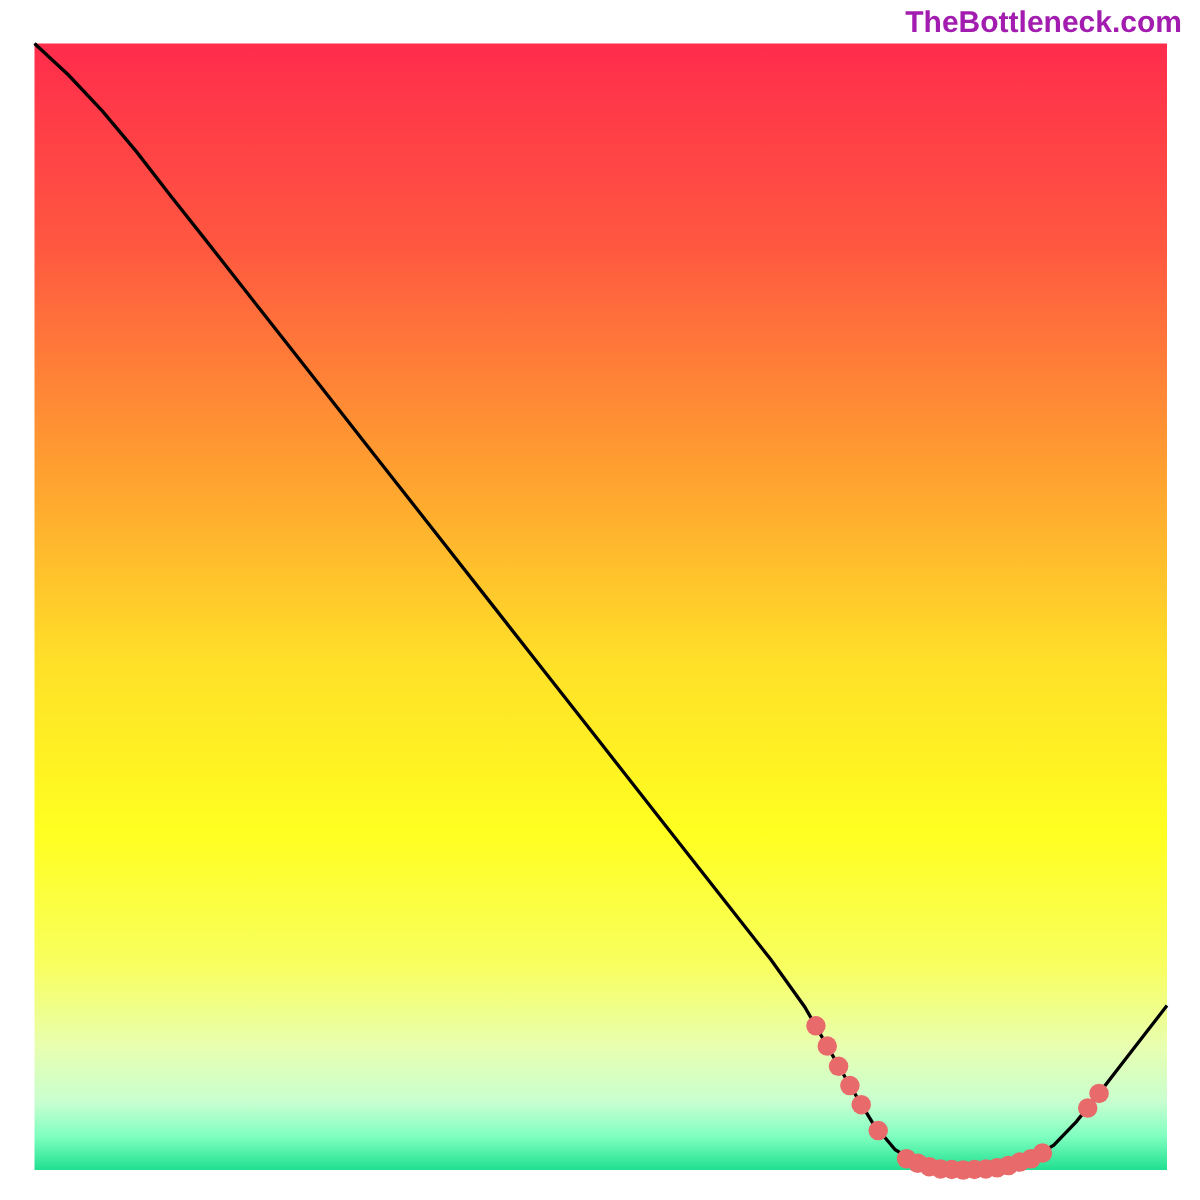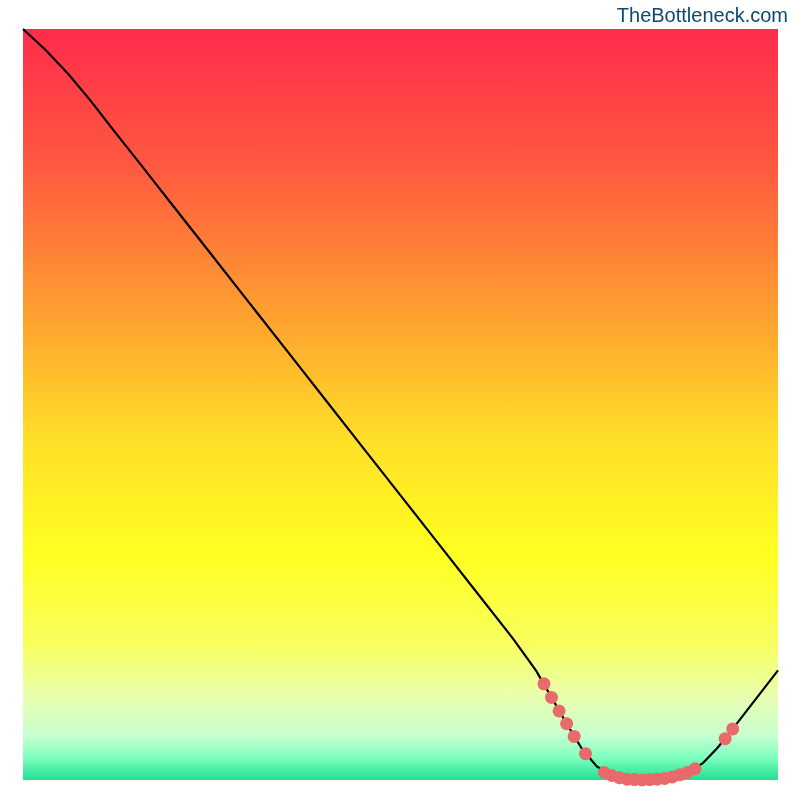--- a/index.html
+++ b/index.html
@@ -11,22 +11,22 @@
   .chart-container {
     position: relative;
     width: 800px;
     height: 800px;
   }
   .attribution {
     position: absolute;
     top: 4px;
     right: 12px;
     font-size: 20px;
-    font-weight: 400;
-    color: #0c4a6e;
+    font-weight: 700;
+    color: #a21caf;
     z-index: 10;
   }
   svg {
     display: block;
   }
 </style>
 </head>
 <body>
 
 <div class="chart-container">

